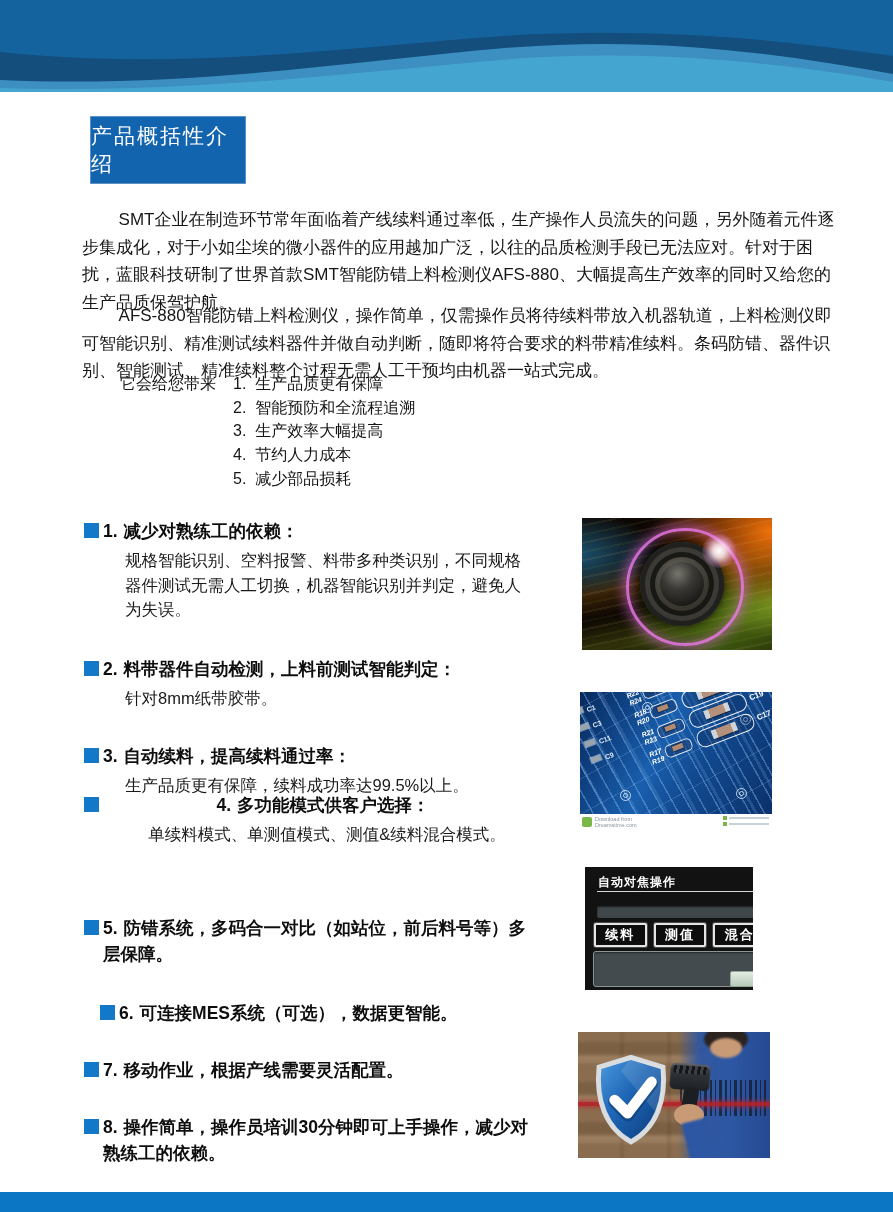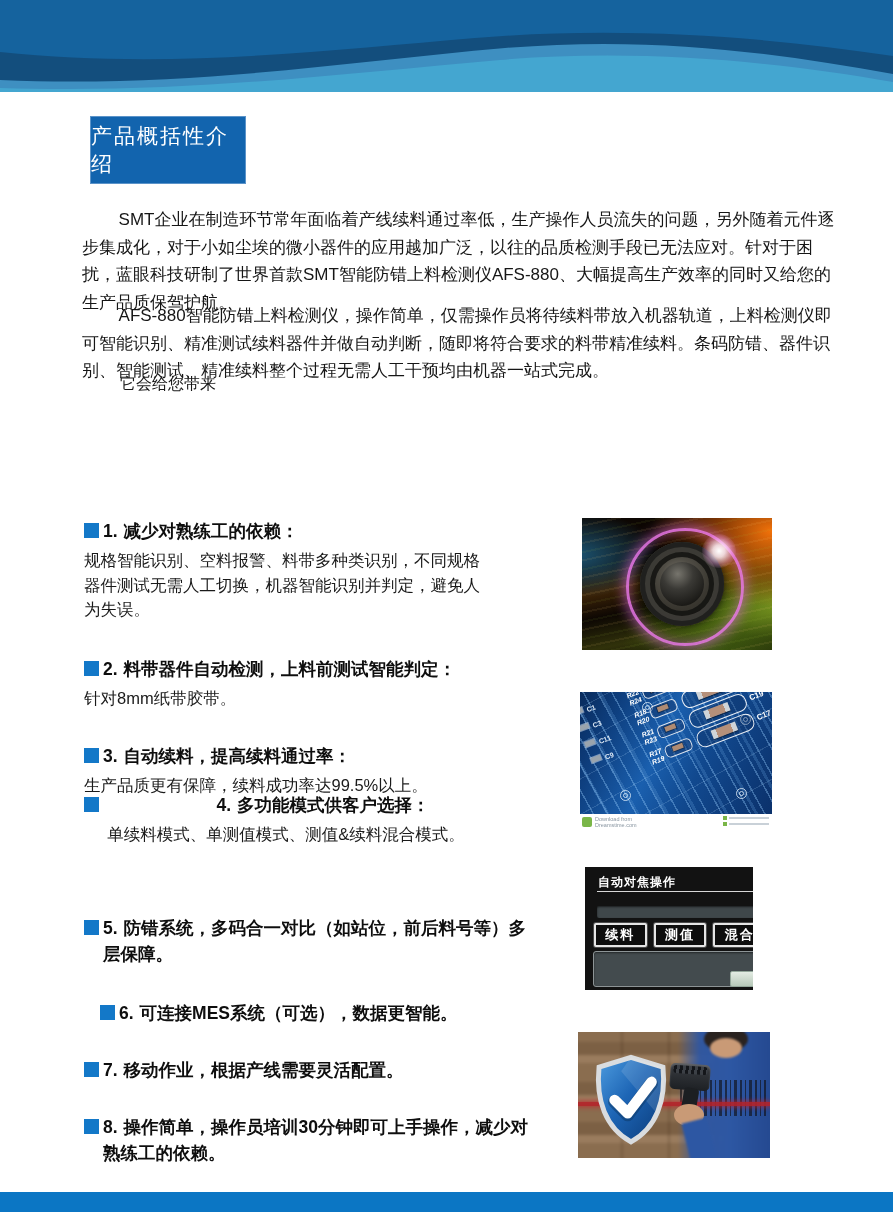--- a/index.html
+++ b/index.html
@@ -27,21 +27,21 @@
   .benefits ul{list-style:none;margin:0;padding:0;}
   .benefits li{line-height:23.7px;}
   .benefits li .n{display:inline-block;margin-right:9px;}
 
   
   .feature{position:absolute;left:84px;width:462px;}
   .feature .head{position:relative;padding-left:19px;font-weight:bold;font-size:17.5px;
     line-height:26px;color:#0e0e0e;width:440px;}
   .feature .bullet{position:absolute;left:0;top:5px;width:15px;height:15px;background:#1378C8;}
   .feature .num{margin-right:6px;}
-  .feature .body{margin-top:4px;font-size:16.5px;line-height:24.5px;
+  .feature .body{margin-left:41px;margin-top:4px;font-size:16.5px;line-height:24.5px;
     color:#1a1a1a;width:404px;}
   .f0{top:518px;} .f1{top:656px;} .f2{top:743px;} .f3{top:792px;text-align:center;}
   .f4{top:915px;} .f5{top:1000px;padding-left:16px;} .f6{top:1057px;} .f7{top:1114px;}
 
   
   .photo{position:absolute;overflow:hidden;}
 
   
   .img-lens{left:582px;top:518px;width:190px;height:132px;background:#0d0703;}
   .lens-streaks{position:absolute;inset:0;
@@ -165,20 +165,27 @@
     <path d="M0,0 H893 V56 C760,36 620,26 475,38 C330,50 170,70 0,52 Z" fill="#15639E"></path>
   </svg>
 
   <div class="title-box">产品概括性介绍</div>
 
   <p class="para p1">SMT企业在制造环节常年面临着产线续料通过率低，生产操作人员流失的问题，另外随着元件逐步集成化，对于小如尘埃的微小器件的应用越加广泛，以往的品质检测手段已无法应对。针对于困扰，蓝眼科技研制了世界首款SMT智能防错上料检测仪AFS-880、大幅提高生产效率的同时又给您的生产品质保驾护航。</p>
   <p class="para p2">AFS-880智能防错上料检测仪，操作简单，仅需操作员将待续料带放入机器轨道，上料检测仪即可智能识别、精准测试续料器件并做自动判断，随即将符合要求的料带精准续料。条码防错、器件识别、智能测试、精准续料整个过程无需人工干预均由机器一站式完成。</p>
 
   <div class="benefits">
     <div class="lead">它会给您带来</div>
+    <ul>
+      <li><span class="n">1.</span><span>生产品质更有保障</span></li>
+      <li><span class="n">2.</span><span>智能预防和全流程追溯</span></li>
+      <li><span class="n">3.</span><span>生产效率大幅提高</span></li>
+      <li><span class="n">4.</span><span>节约人力成本</span></li>
+      <li><span class="n">5.</span><span>减少部品损耗</span></li>
+    </ul>
   </div>
 
   <div class="feature f0">
     <div class="head"><span class="bullet"></span><span class="num">1.</span><span>减少对熟练工的依赖：</span></div>
     <div class="body">规格智能识别、空料报警、料带多种类识别，不同规格器件测试无需人工切换，机器智能识别并判定，避免人为失误。</div>
   </div>
   <div class="feature f1">
     <div class="head"><span class="bullet"></span><span class="num">2.</span><span>料带器件自动检测，上料前测试智能判定：</span></div>
     <div class="body">针对8mm纸带胶带。</div>
   </div>

